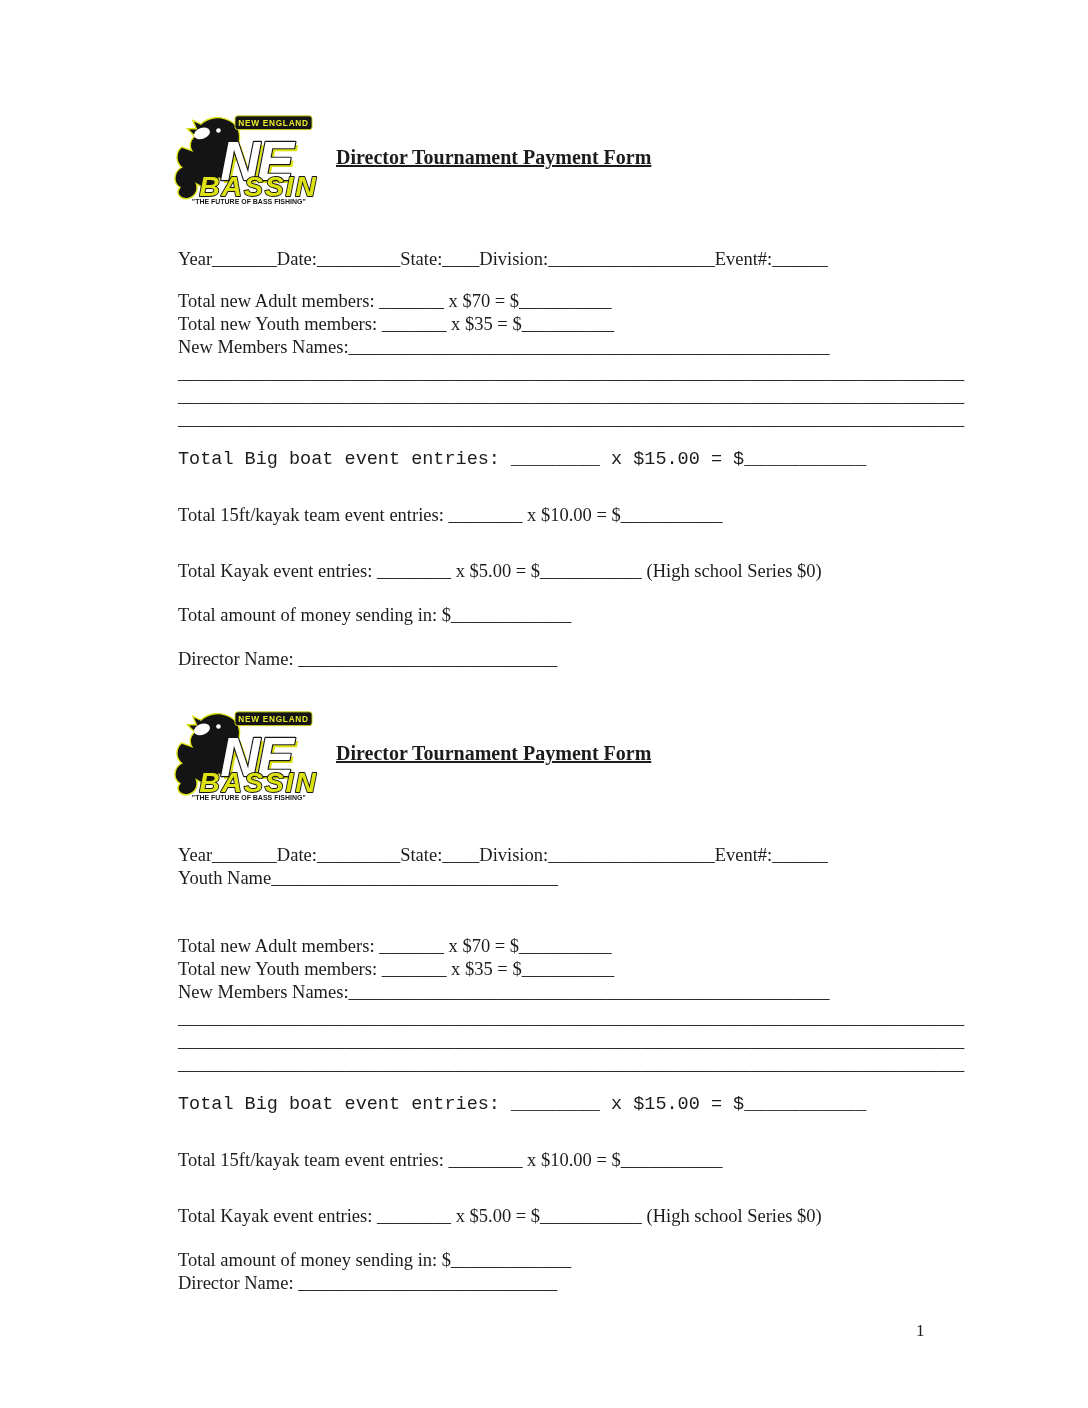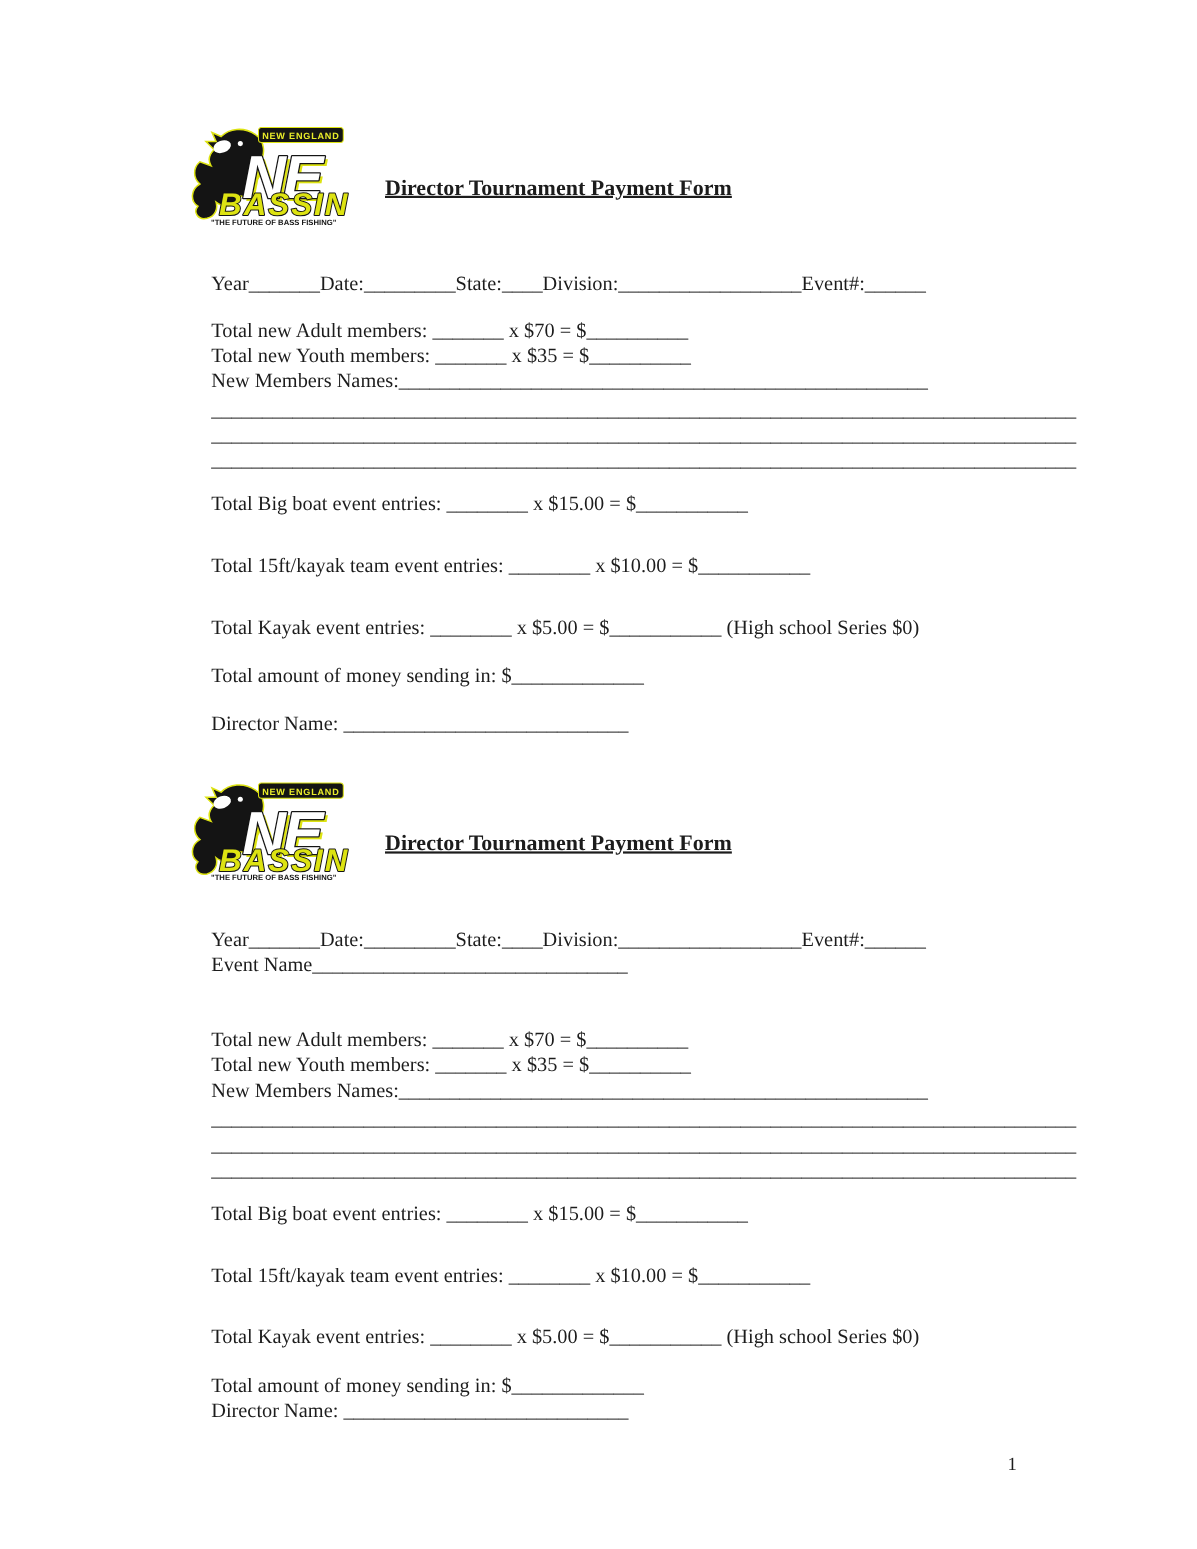--- a/index.html
+++ b/index.html
@@ -10,31 +10,31 @@
     background:#ffffff;
     overflow:hidden;
     font-family:"Liberation Serif", serif;
     color:#1c1c1c;
   }
   .form-copy{position:absolute;left:0;width:1088px;}
   .copy1{top:0;}
   .copy2{top:596px;}
   .logo{position:absolute;left:168px;top:112px;width:156px;height:94px;}
   .form-title{
-    position:absolute;left:336px;top:144px;margin:14px;
+    position:absolute;left:336px;top:144px;margin:0;
     font-size:20px;line-height:26px;font-weight:bold;
     text-decoration:underline;
     font-family:"Liberation Serif", serif;
   }
-  .body{position:absolute;left:192px;top:248px;width:860px;font-size:18.5px;line-height:23px;}
+  .body{position:absolute;left:178px;top:248px;width:860px;font-size:18.5px;line-height:23px;}
   .ln{margin:0;white-space:nowrap;}
   .mt-members-1{margin-top:19px;}
   .mt-members-2{margin-top:45px;}
   .mt-blank{margin-top:3px;}
-  .mt-section{margin-top:17px;}
+  .mt-section{margin-top:17px;font-family:Liberation Mono, monospace;}
   .mt-line{margin-top:33px;}
   .mt-amount{margin-top:21px;font-family:Liberation Serif, serif;}
   .mt-director-1{margin-top:21px;}
   .page-number{
     position:absolute;left:916px;top:1320px;
     font-size:17px;line-height:22px;
   }
 </style>
 </head>
 <body>
@@ -86,21 +86,21 @@
         <text x="115" y="14.5" text-anchor="middle" font-family="Liberation Sans, sans-serif" font-weight="bold" font-size="9" letter-spacing="0.8" fill="#e9ec2a">NEW ENGLAND</text>
         <text x="34" y="90" font-family="Liberation Sans, sans-serif" font-weight="bold" font-style="italic" font-size="31" letter-spacing="2" fill="#dde312" stroke="#141414" stroke-width="2" paint-order="stroke" stroke-linejoin="round">BASSIN</text>
         <text x="26" y="99.5" font-family="Liberation Sans, sans-serif" font-weight="bold" font-size="7.6" fill="#141414">"THE FUTURE OF BASS FISHING"</text>
       </svg>
     </div>
 
     <h1 class="form-title">Director Tournament Payment Form</h1>
 
     <div class="body">
       <p class="ln">Year_______Date:_________State:____Division:__________________Event#:______</p>
-      <p class="ln">Event Name_______________________________</p>
+      <p class="ln">Youth Name_______________________________</p>
       <p class="ln mt-members-2">Total new Adult members: _______ x  $70 = $__________</p>
       <p class="ln">Total new Youth members: _______ x  $35 = $__________</p>
       <p class="ln">New Members Names:____________________________________________________</p>
       <p class="ln mt-blank">_____________________________________________________________________________________</p>
       <p class="ln">_____________________________________________________________________________________</p>
       <p class="ln">_____________________________________________________________________________________</p>
       <p class="ln mt-section">Total Big boat event entries: ________ x $15.00 = $___________</p>
       <p class="ln mt-line">Total 15ft/kayak team event entries: ________ x $10.00 = $___________</p>
       <p class="ln mt-line">Total Kayak event entries: ________ x $5.00 = $___________ (High school Series $0)</p>
       <p class="ln mt-amount">Total amount of money sending in: $_____________</p>

